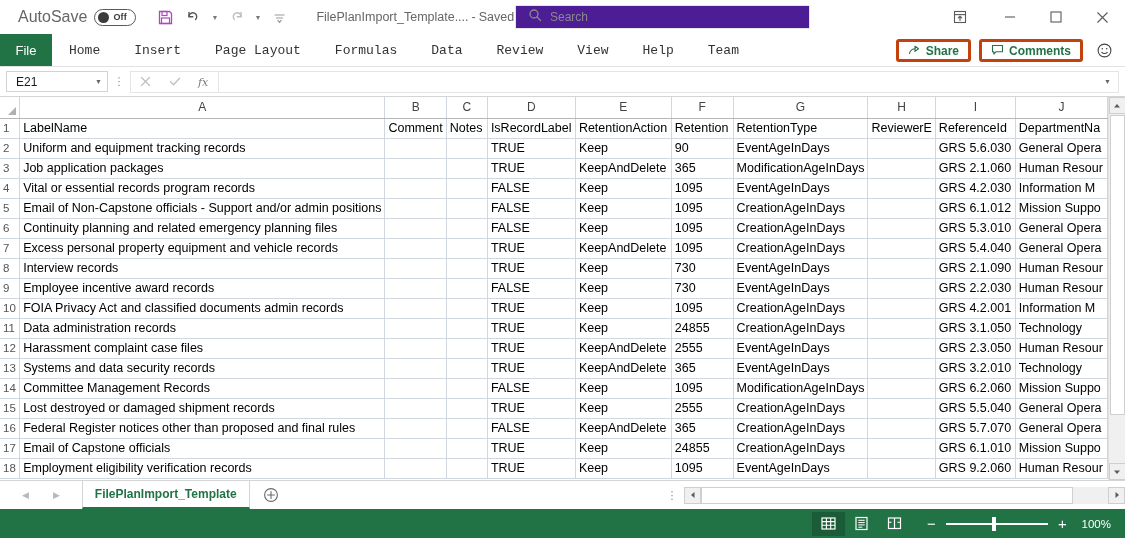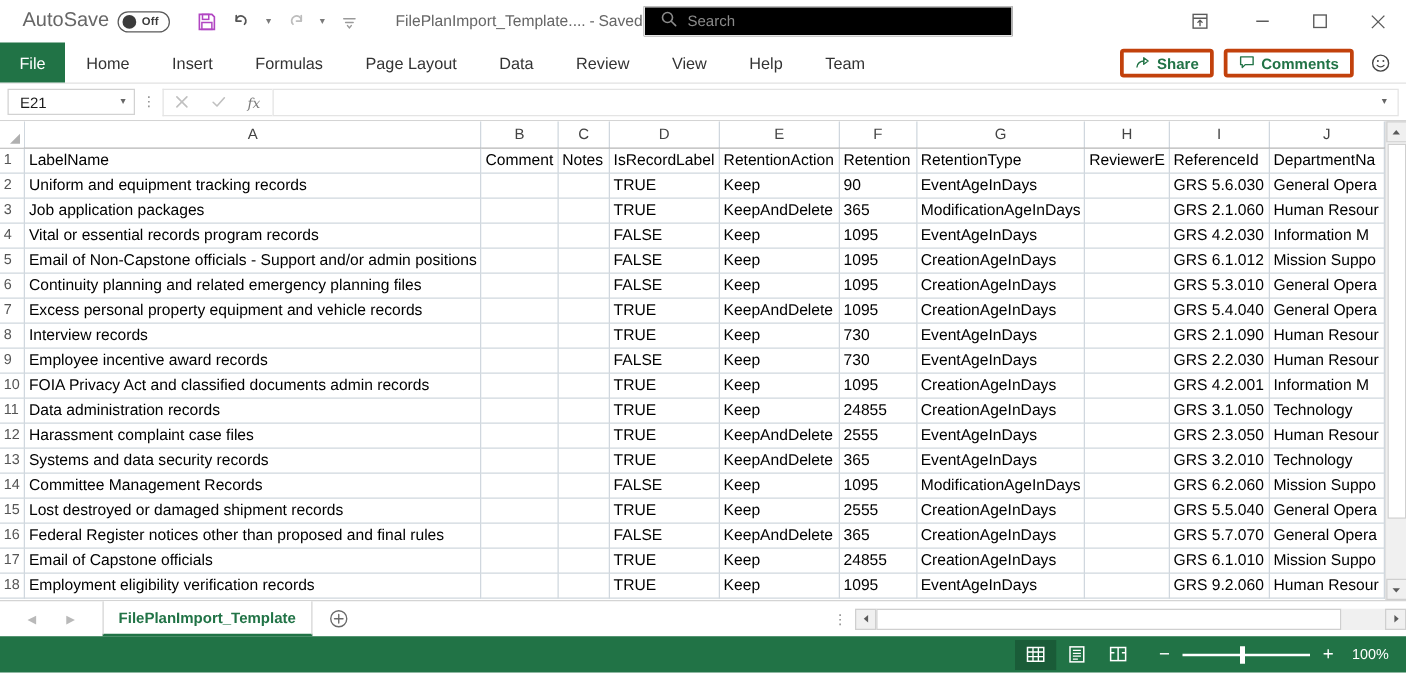--- a/index.html
+++ b/index.html
@@ -49,21 +49,21 @@
   .doc-title {
     margin-left: 24px; font-size: 12.5px; color: #666666;
     white-space: nowrap;
   }
   .doc-title .sep { margin: 0 3px; }
   .title-caret { font-size: 7px; color: #7a7a7a; margin-left: 5px; }
 
   .searchbox {
     position: absolute; left: 515px; top: 5px;
     width: 295px; height: 24px;
-    background: #000000; border: 1px solid #e6e6e6;
+    background: #4c1d95; border: 1px solid #e6e6e6;
     display: flex; align-items: center; gap: 8px;
     padding-left: 12px;
   }
   .searchbox .ph { font-size: 12px; color: #8a8a8a; }
 
   .wincontrols {
     position: absolute; right: 0; top: 0;
     height: 34px; display: flex; align-items: center;
   }
   .wbtn {
@@ -77,21 +77,21 @@
     height: 33px; background: #ffffff;
     display: flex; align-items: stretch;
     position: relative;
     border-bottom: 1px solid #e2e2e2;
   }
   .file-tab {
     width: 52px; background: #217346; color: #ffffff;
     display: flex; align-items: center; justify-content: center;
     font-size: 13px;
   }
-  .tabs { display: flex; align-items: stretch; }
+  .tabs { display: flex; align-items: stretch; font-family: Liberation Mono, monospace; }
   .tab {
     padding: 0 17px; display: flex; align-items: center;
     font-size: 13px; color: #333333; white-space: nowrap;
   }
   .ribbon-right {
     position: absolute; right: 8px; top: 0; height: 33px;
     display: flex; align-items: center; gap: 8px;
   }
   .pillbtn {
     height: 23px; border: 3px solid #c2410c; border-radius: 3px;
@@ -364,22 +364,22 @@
         </svg>
     </span>
   </div>
 </div>
 
 <div class="ribbon">
   <div class="file-tab">File</div>
   <div class="tabs">
     <div class="tab">Home</div>
     <div class="tab">Insert</div>
+    <div class="tab">Page Layout</div>
     <div class="tab">Formulas</div>
-    <div class="tab">Page Layout</div>
     <div class="tab">Data</div>
     <div class="tab">Review</div>
     <div class="tab">View</div>
     <div class="tab">Help</div>
     <div class="tab">Team</div>
   </div>
   <div class="ribbon-right">
     <div class="pillbtn">
       <span>
         <svg width="13" height="13" viewBox="0 0 13 13">

